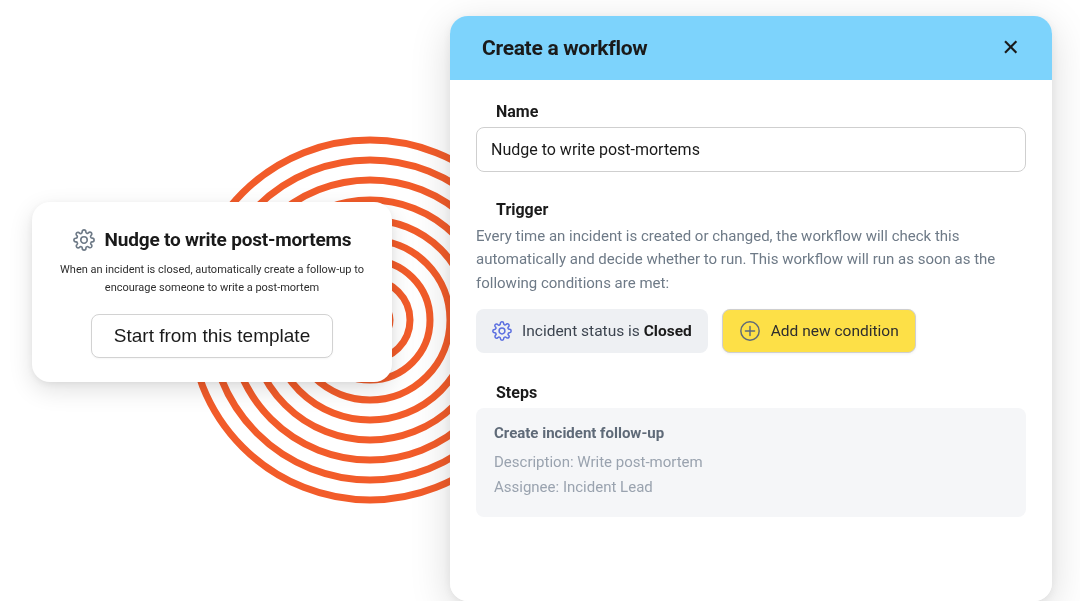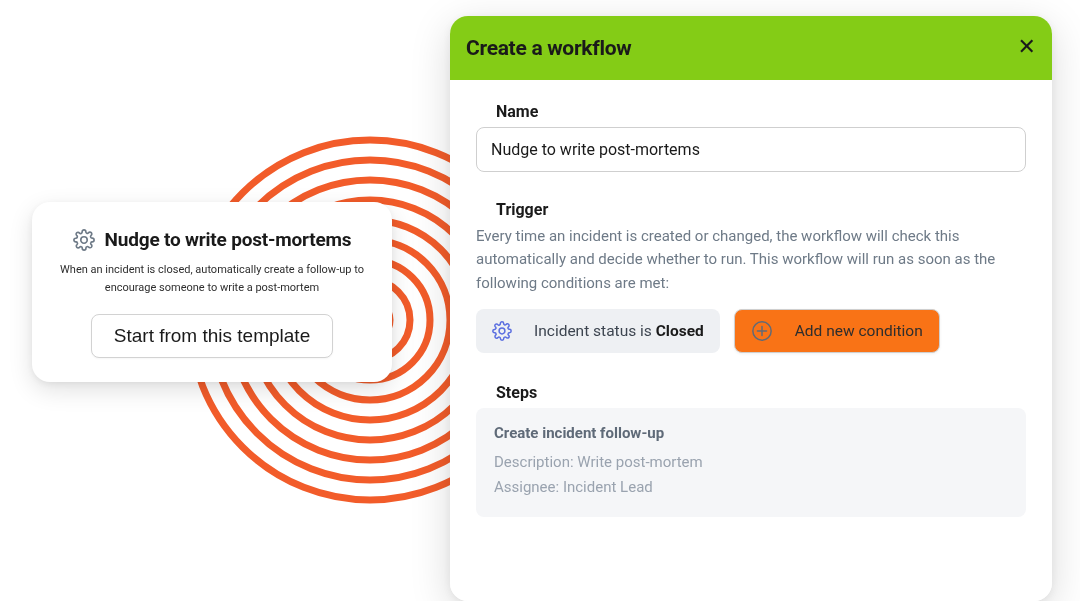--- a/index.html
+++ b/index.html
@@ -83,23 +83,24 @@
     }
     .panel-fade {
       position: absolute;
       left: 0; right: 0; bottom: 0;
       height: 80px;
       background: linear-gradient(to bottom, rgba(255,255,255,0), rgba(255,255,255,1));
       pointer-events: none;
       z-index: 5;
     }
     .panel-header {
-      background: #84cc16;
-      padding: 20px 16px;
+      background: #7dd3fc;
+      padding: 20px 32px;
       display: flex;
+      align-items: center;
       justify-content: space-between;
     }
     .panel-title {
       font-size: 21px;
       font-weight: 700;
       color: #1a1a1a;
       letter-spacing: -0.3px;
     }
     .close-x {
       font-size: 22px;
@@ -135,36 +136,36 @@
       margin-bottom: 28px;
     }
     .pill-row {
       display: flex;
       gap: 14px;
       margin-bottom: 30px;
     }
     .pill {
       display: inline-flex;
       align-items: center;
-      gap: 22px;
+      gap: 10px;
       padding: 10px 16px;
       border-radius: 8px;
       font-size: 15.5px;
       cursor: pointer;
     }
     .pill-condition {
       background: #eef0f3;
       color: #3d4550;
     }
     .pill-condition strong {
       font-weight: 700;
       color: #1a1a1a;
     }
     .pill-add {
-      background: #f97316;
+      background: #fde047;
       border: 1px solid #cfcfcf;
       color: #2e2e2e;
       box-shadow: 0 1px 3px rgba(0,0,0,0.06);
     }
     .gear-mini { width: 20px; height: 20px; flex-shrink: 0; }
     .plus-circle { width: 22px; height: 22px; flex-shrink: 0; }
     .steps-card {
       background: #f5f6f8;
       border-radius: 8px;
       padding: 16px 18px;

